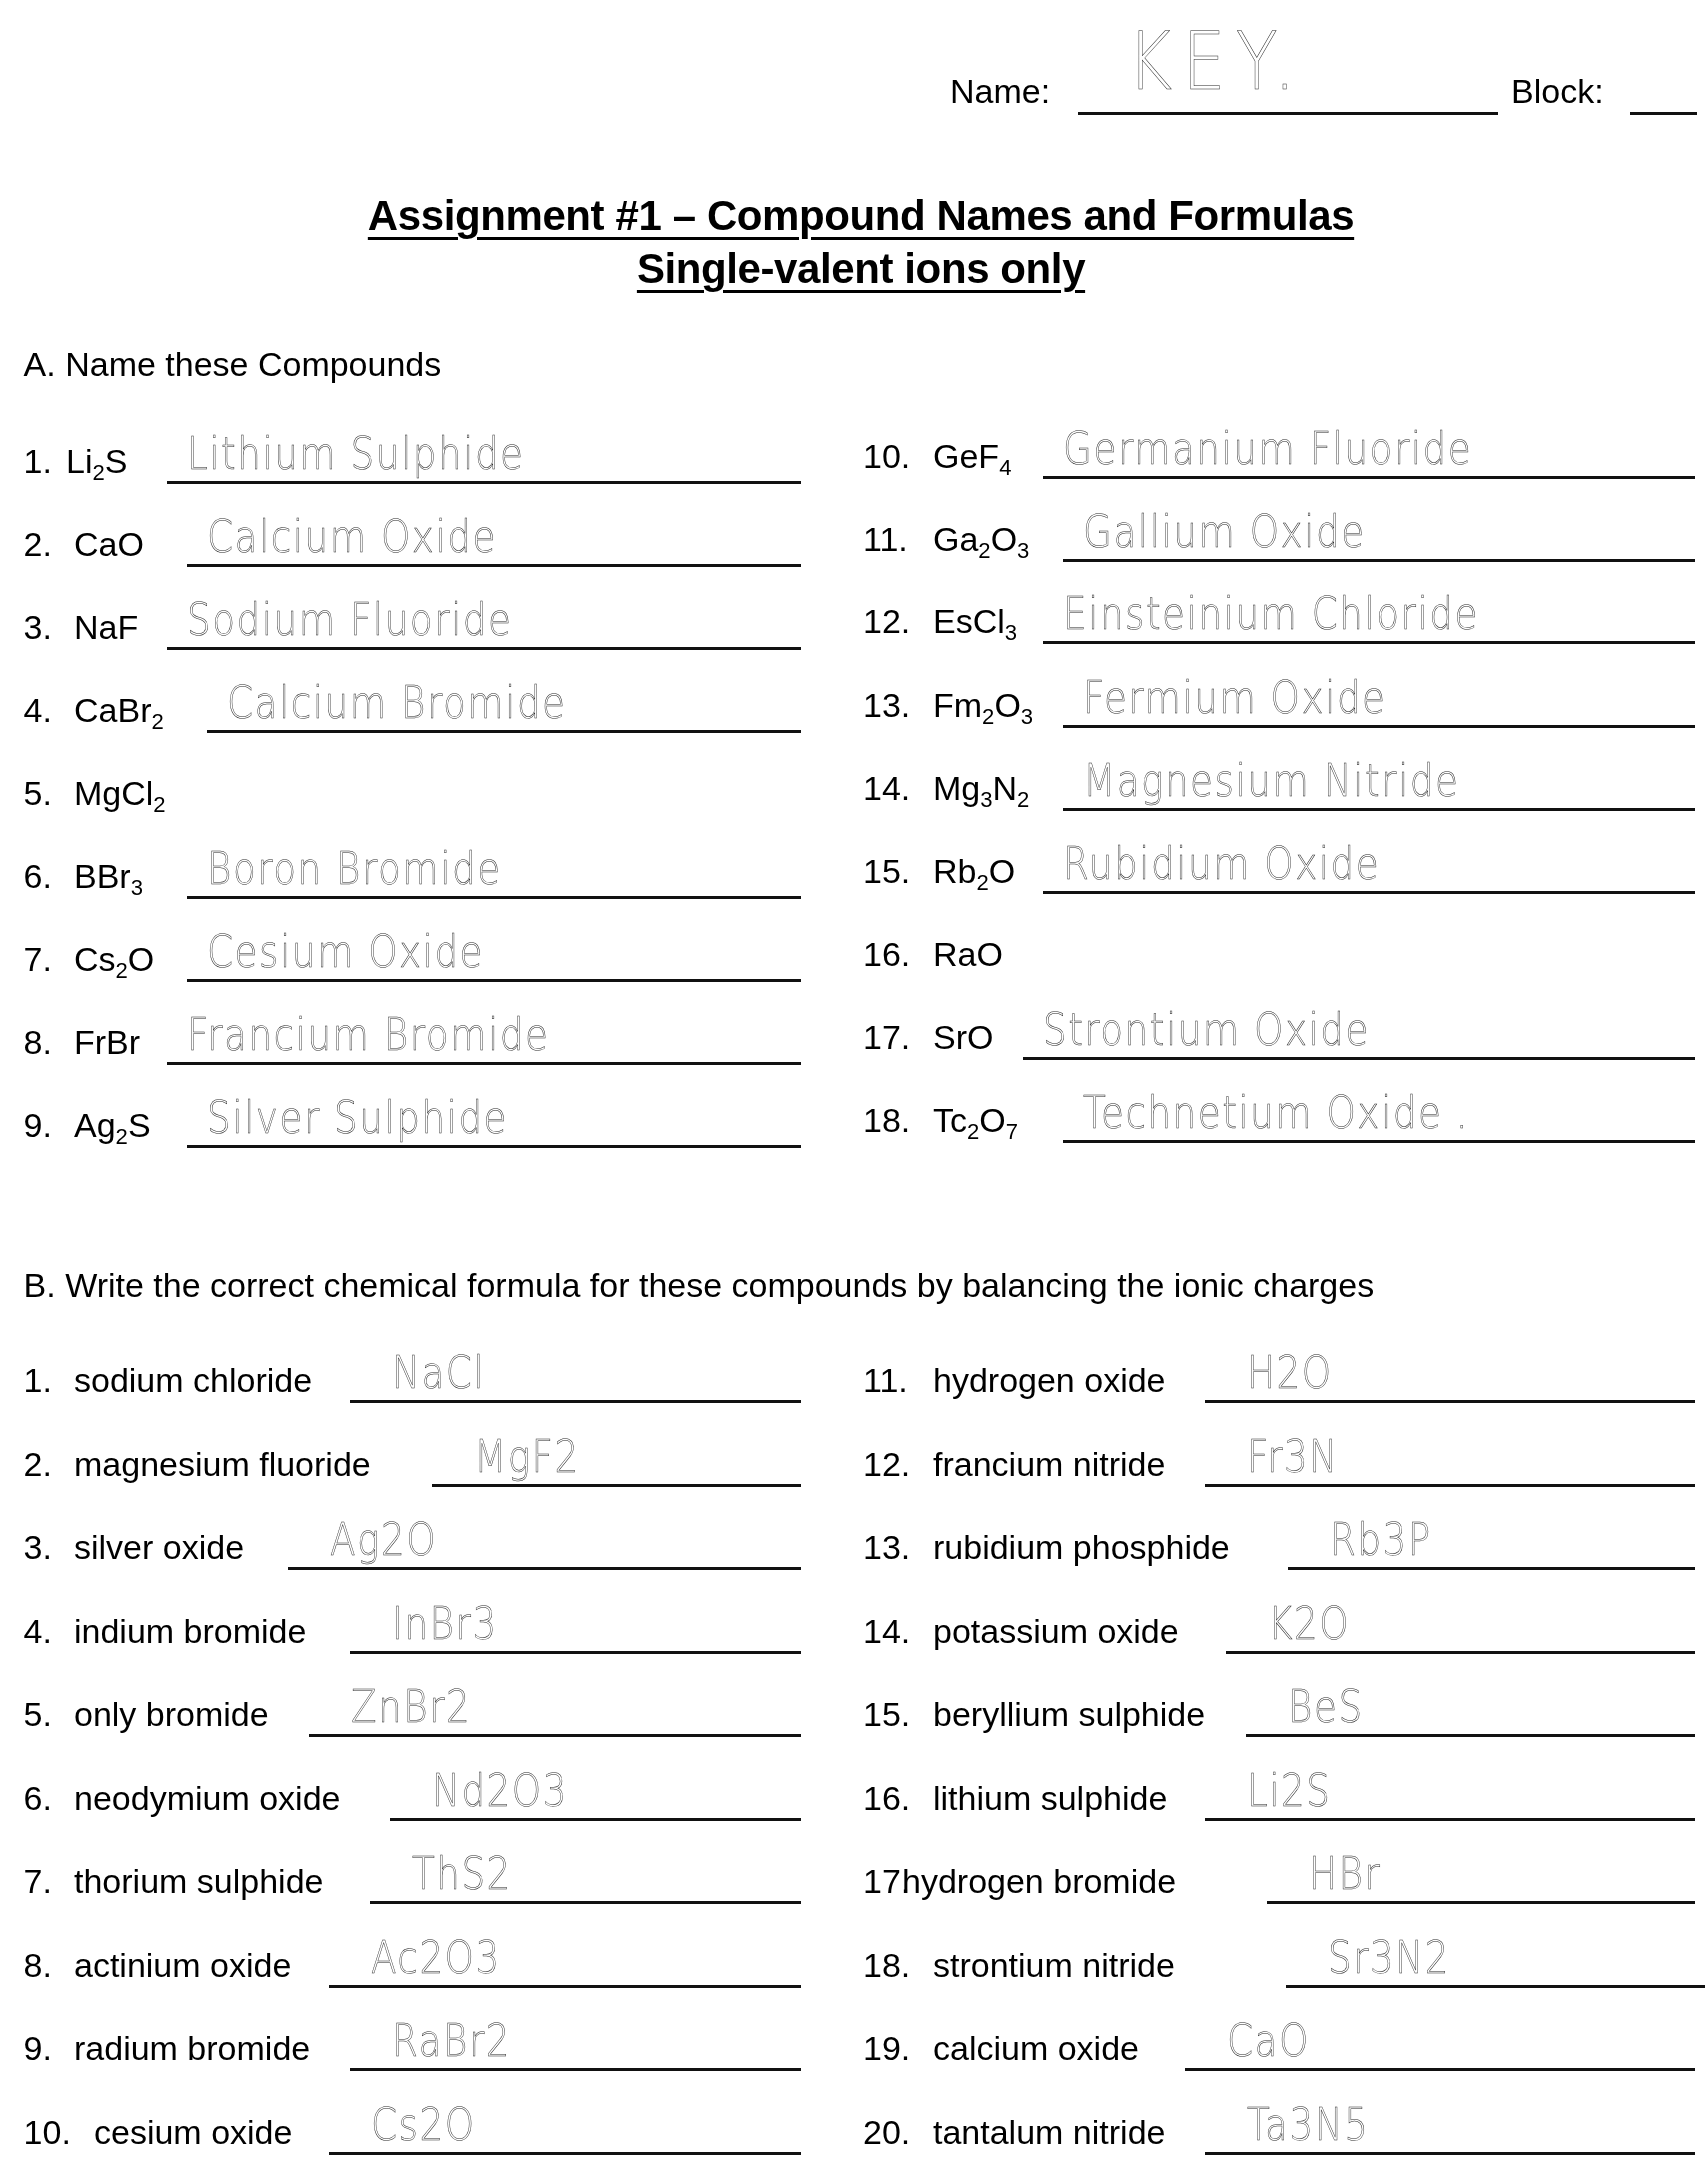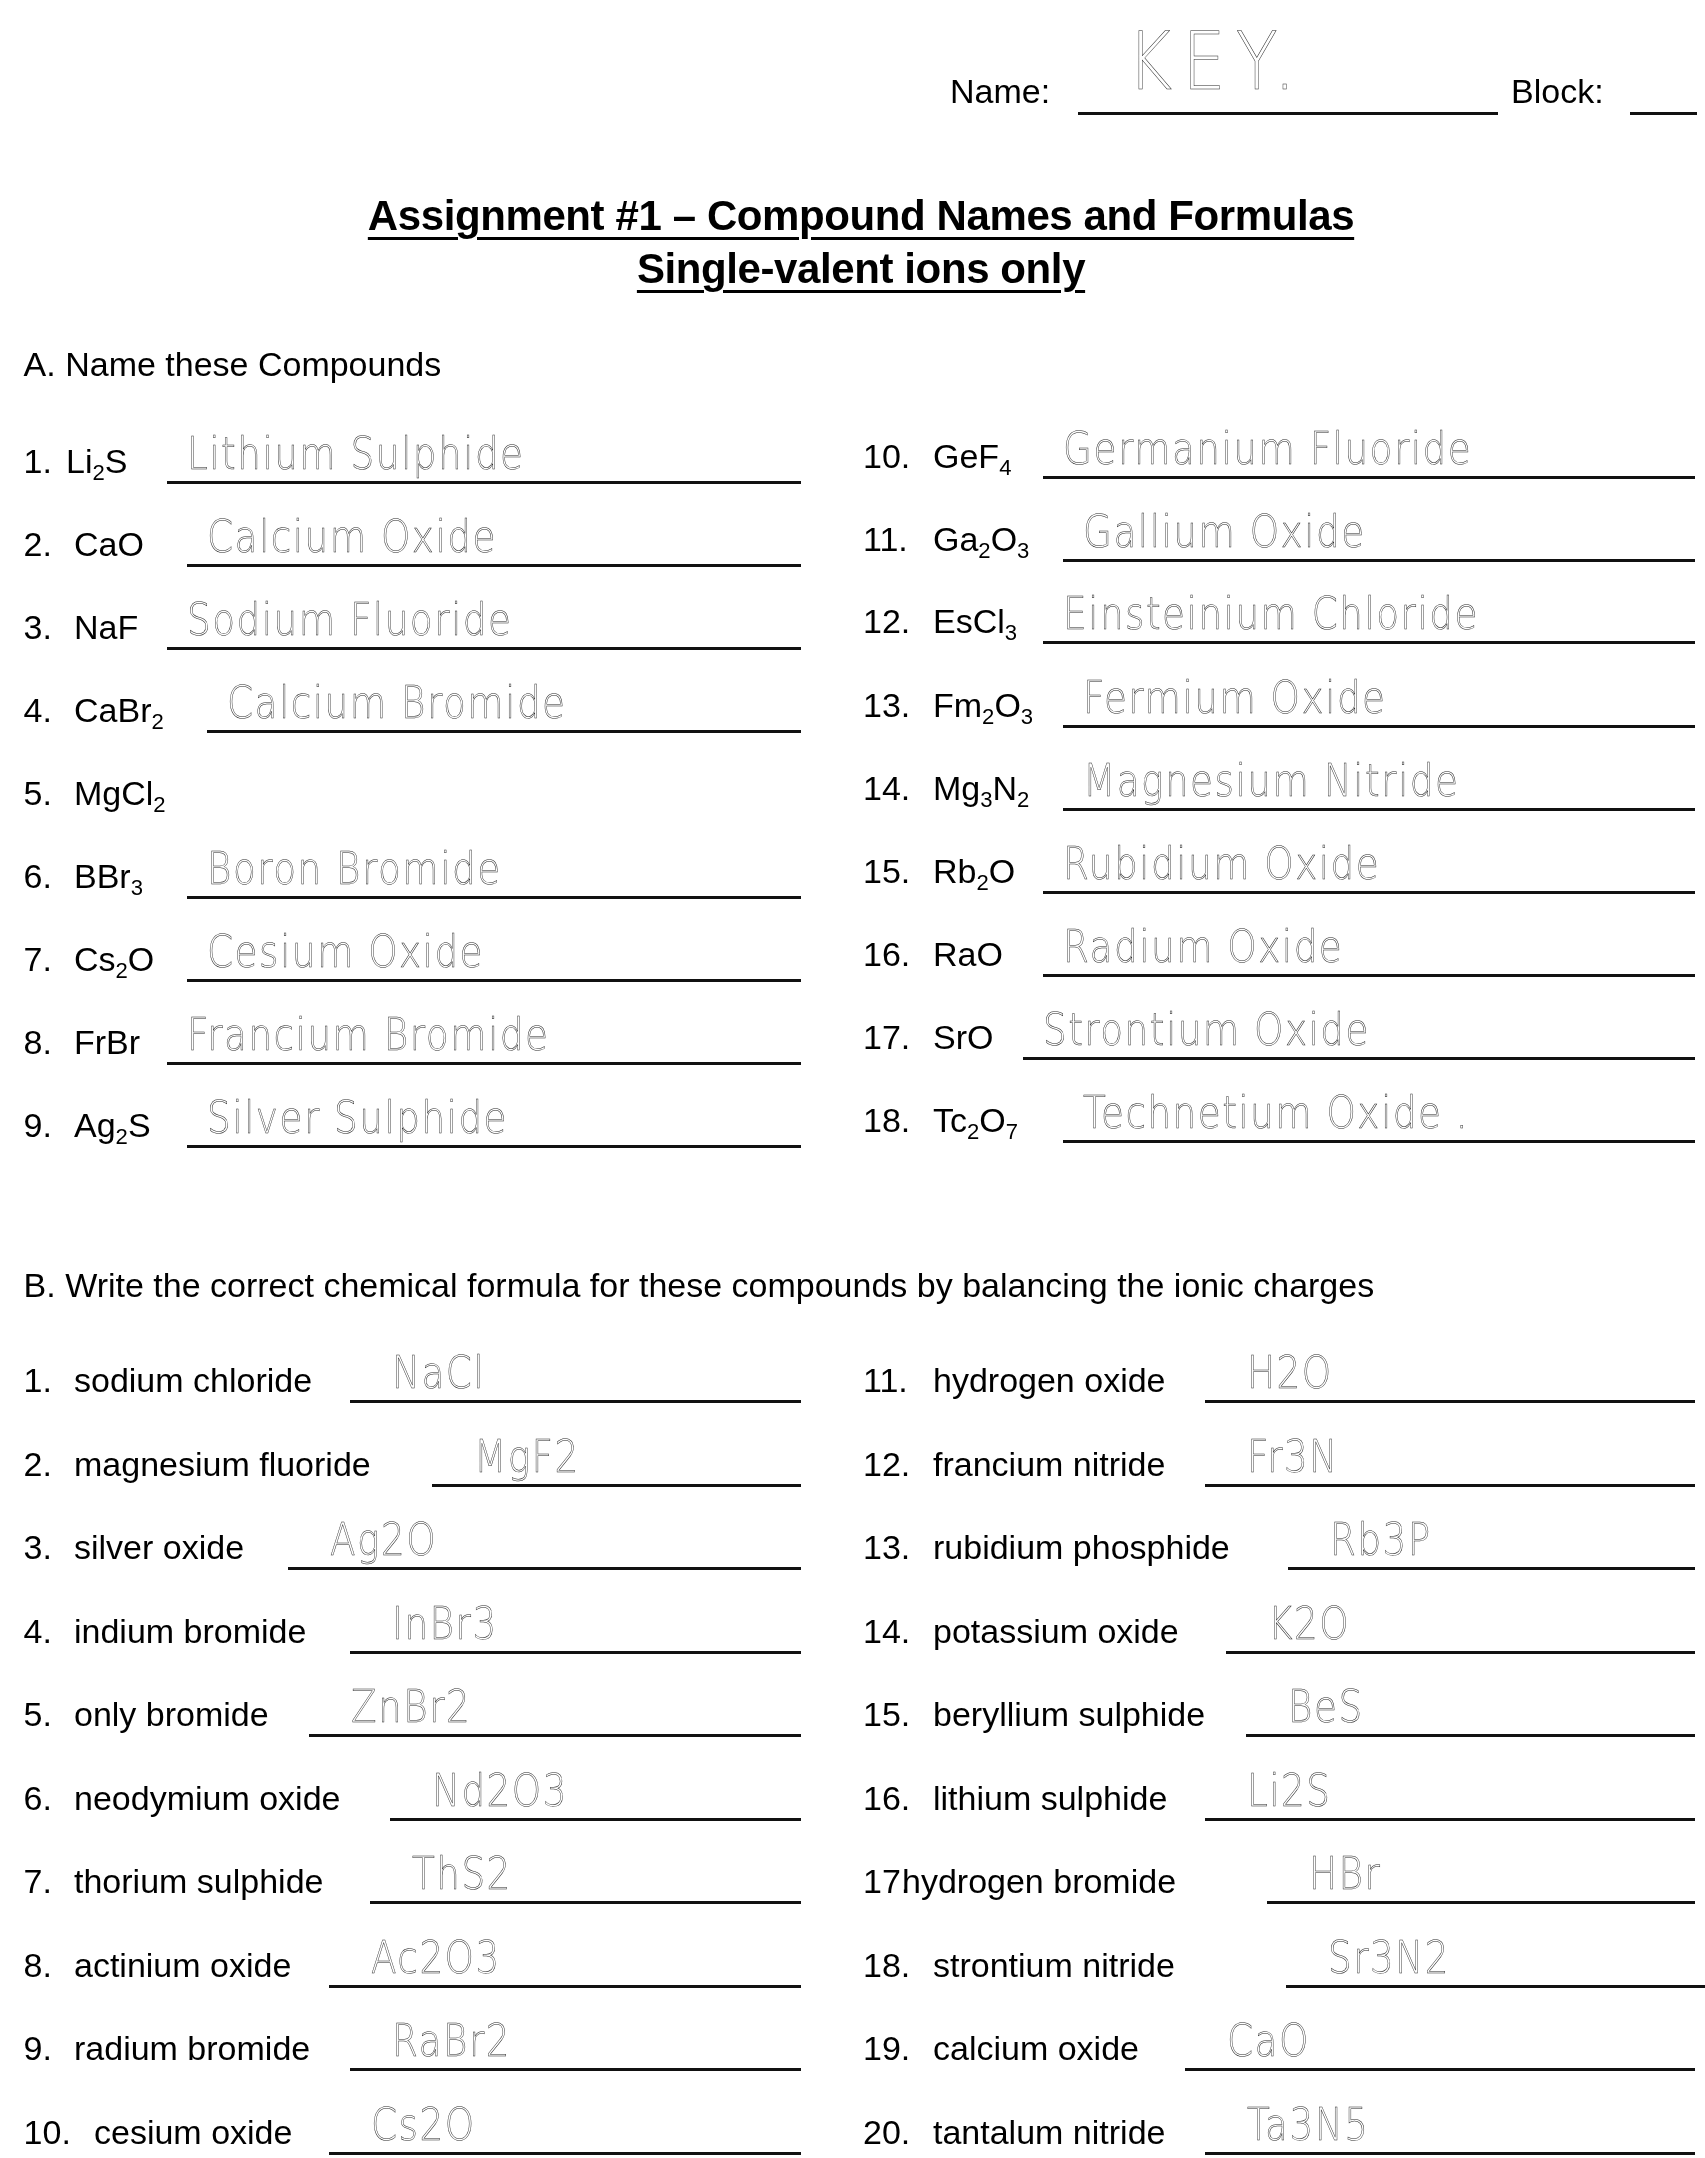--- a/index.html
+++ b/index.html
@@ -150,24 +150,20 @@
       <span class="num printed" style="left: 863px;">15.</span>
       <span class="num printed" style="left: 933px;"><span>Rb</span><sub>2</sub><span>O</span></span>
       <div style="position: absolute; left: 1043px; width: 652px; bottom: 0px; height: 76px;">
         <span class="answer hand" style="left: 20px;">Rubidium Oxide</span>
         <div class="line" style="left: 0px; right: 0px; bottom: 5px;"></div>
       </div>
     </div>
     <div class="row" style="left: 0px; top: 906px; width: 1705px;">
       <span class="num printed" style="left: 863px;">16.</span>
       <span class="num printed" style="left: 933px;"><span>RaO</span></span>
-      <div style="position: absolute; left: 1043px; width: 652px; bottom: 0px; height: 76px;">
-        <span class="answer hand" style="left: 20px;">Radium Oxide</span>
-        <div class="line" style="left: 0px; right: 0px; bottom: 5px;"></div>
-      </div>
     </div>
     <div class="row" style="left: 0px; top: 989px; width: 1705px;">
       <span class="num printed" style="left: 863px;">17.</span>
       <span class="num printed" style="left: 933px;"><span>SrO</span></span>
       <div style="position: absolute; left: 1023px; width: 672px; bottom: 0px; height: 76px;">
         <span class="answer hand" style="left: 20px;">Strontium Oxide</span>
         <div class="line" style="left: 0px; right: 0px; bottom: 5px;"></div>
       </div>
     </div>
     <div class="row" style="left: 0px; top: 1072px; width: 1705px;">

